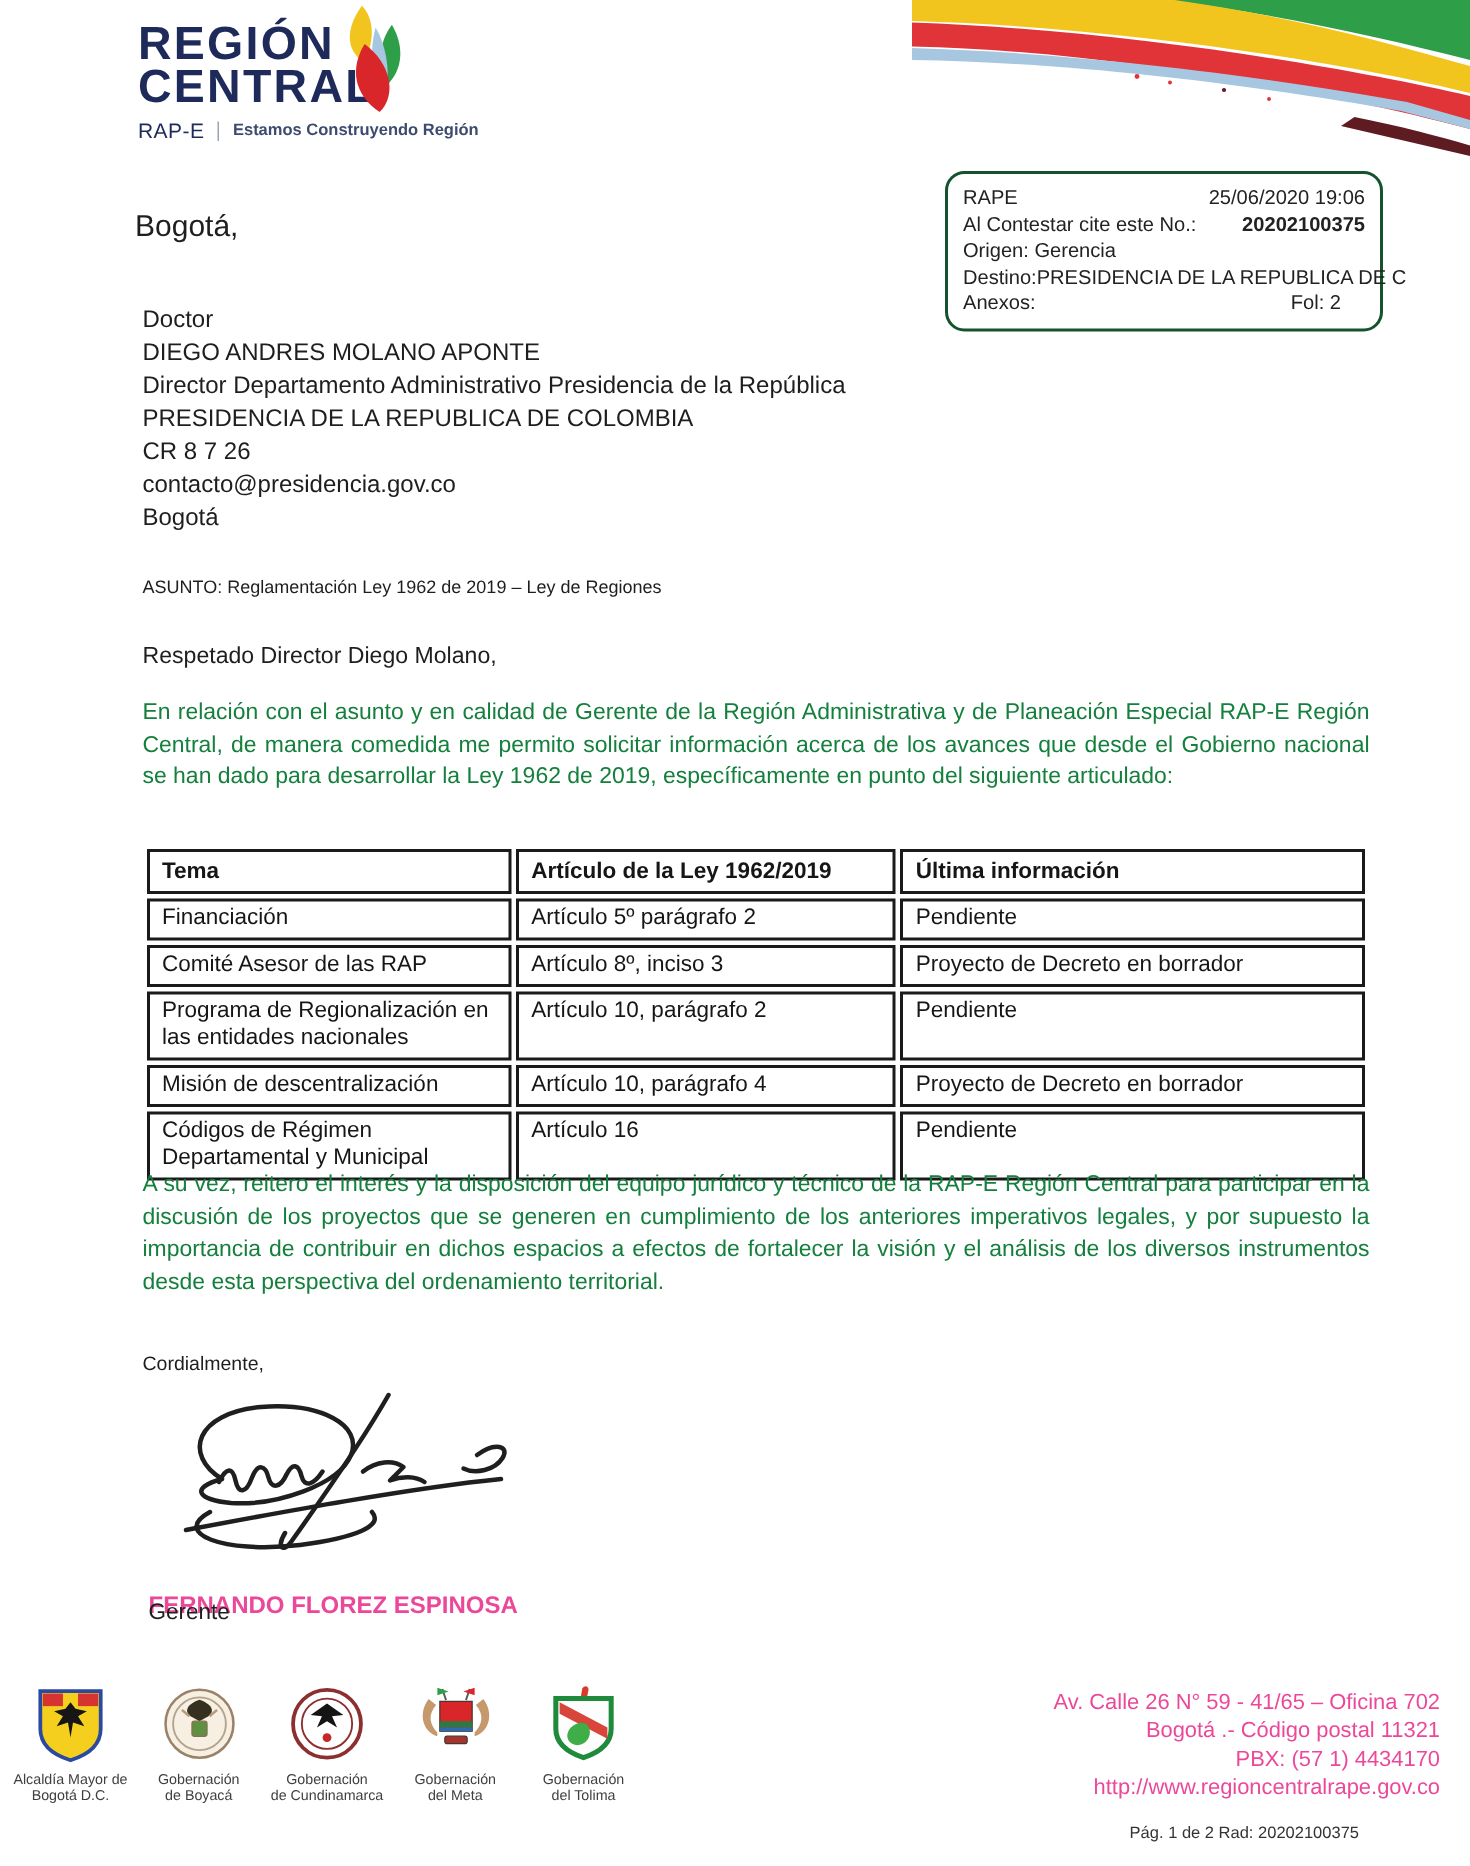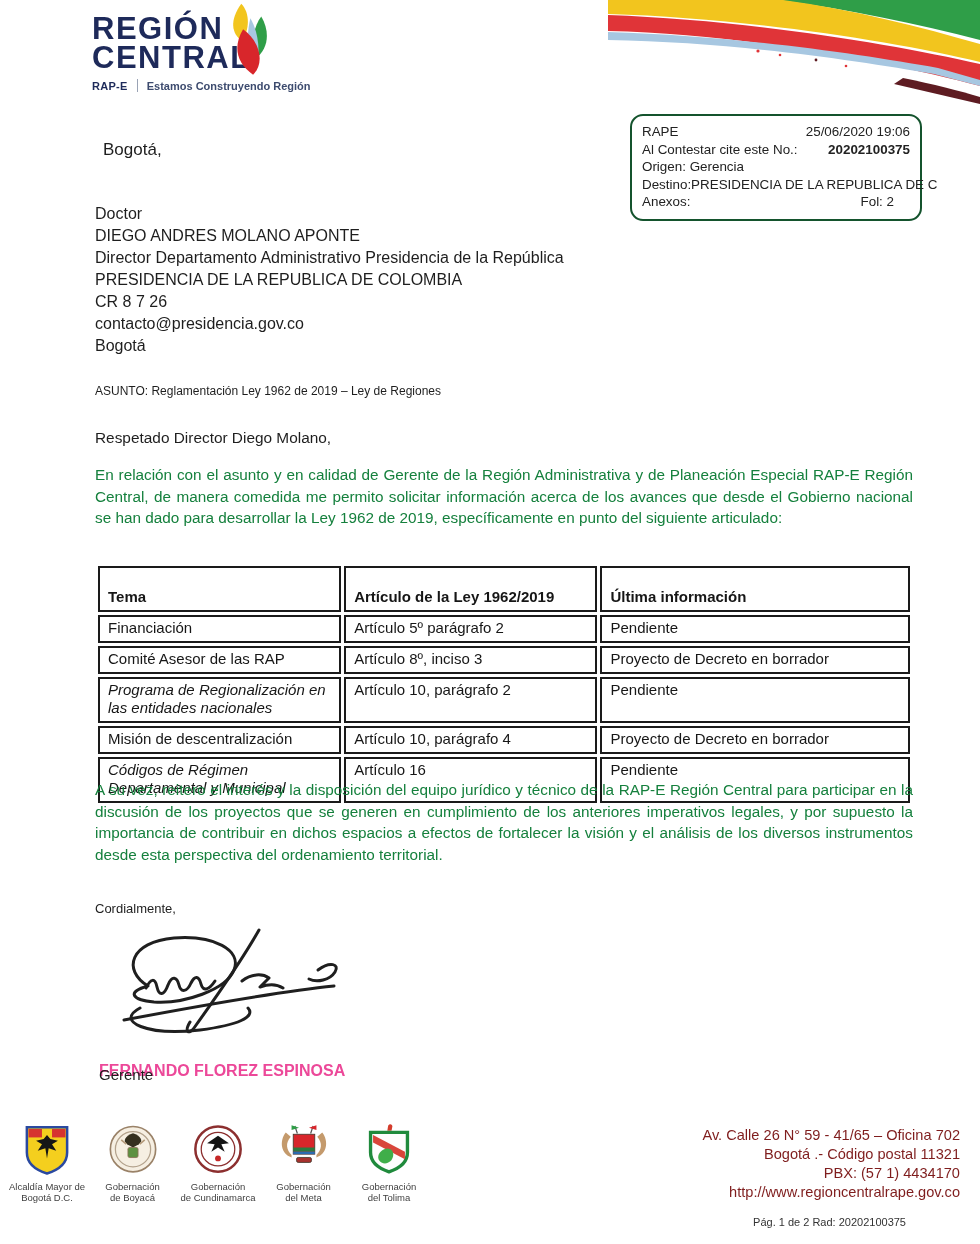--- a/index.html
+++ b/index.html
@@ -6,68 +6,68 @@
   body {
     width:980px; height:1244px; position:relative; background:#ffffff;
     font-family:"Liberation Sans", sans-serif; color:#1e1e1e; overflow:hidden;
   }
   .abs { position:absolute; }
 
   
   #logo { left:92px; top:14px; }
   .logo-title { font-size:31px; font-weight:800; color:#1e2a5a; letter-spacing:1.5px; line-height:29px; }
   #logo-tagline { margin-top:7px; display:flex; align-items:center; gap:9px; }
-  #logo-rap-e { font-size:11px; font-weight:bold; color:#1e2a5a; letter-spacing:.3px; }
+  #logo-rap-e { font-size:14px; font-weight:normal; color:#1e2a5a; letter-spacing:.3px; }
   .logo-divider { width:1px; height:13px; background:#9aa3b5; }
   #logo-tagline-text { font-size:11px; color:#3d4b6e;font-weight:bold; }
   #logo-swoosh { left:212px; top:2px; }
   #brush-stripes { right:0; top:0; }
 
   
   #stamp {
     left:630px; top:114px; width:268px; border:2px solid #14532d; border-radius:13px;
     padding:7px 10px 8px; font-size:13.4px; line-height:17.6px; color:#222; background:transparent;
   }
   .stamp-row { display:flex; justify-content:space-between; }
   #stamp-number { font-weight:bold; }
   #stamp-destino { white-space:nowrap;text-align:center; }
   #stamp-fol { margin-right:16px; }
 
   
-  #city-line   { left:103px; top:140px; font-size:17px;text-align:right; }
+  #city-line   { left:90px; top:140px; font-size:20px;text-align:right; }
   #recipient   { left:95px; top:203px; font-size:16px; line-height:22px; }
   #subject     { left:95px; top:384px; font-size:12px; }
   #salutation  { left:95px; top:429px; font-size:15.4px; }
   .para { left:95px; width:818px; text-align:justify; font-size:15.3px; line-height:21.6px; color:#15803d; }
   #para1 { top:464px; }
   #para2 { top:779px; }
   #closing { left:95px; top:901px; font-size:13px; }
 
   
   #articles-table { left:95px; top:563px; width:818px; border-collapse:separate; border-spacing:3px; }
   #articles-table th, #articles-table td {
     border:2px solid #1a1a1a; vertical-align:top; padding:2px 8px 4px;
     font-size:15px; line-height:18px; text-align:left; color:#161616;
   }
-  #articles-table th { font-weight:bold; padding-top:20px; }
+  #articles-table th { font-weight:bold; padding-top:4px; }
   tr.pad-tall td { padding-bottom:16px; }
   tr.pad-mid  td { padding-bottom:10px; }
-  td.j { text-align:justify;font-style:italic; }
+  td.j { text-align:justify; }
 
   
   #signature { left:96px; top:926px; }
   #signer-name  { left:99px; top:1045px; font-weight:bold; font-size:16px; color:#ec4899;margin-top:17px; }
   #signer-title { left:99px; top:1066px; font-size:15px; }
 
   
   #footer-logos { left:6px; top:1124px; width:424px; display:flex; justify-content:space-between; }
   .logo-item { width:82px; text-align:center; }
   .crest { display:block; margin:0 auto; }
   .logo-label { font-size:9.5px; line-height:11px; color:#3f3f3f; margin-top:5px; }
-  #footer-address { right:20px; top:1126px; text-align:right; font-size:14.6px; line-height:19px; color:#7f1d1d; }
+  #footer-address { right:20px; top:1126px; text-align:right; font-size:14.6px; line-height:19px; color:#ec4899; }
   #page-line { right:74px; top:1216px; font-size:11px; color:#333; }
 </style>
 </head>
 <body>
 
 <svg id="brush-stripes" class="abs" width="372" height="104" viewBox="0 0 372 104">
   <path d="M170,0 L372,0 L372,40 C310,24 240,9 170,0 Z" fill="#2f9e48"></path>
   <path d="M0,0 L175,0 C248,10 312,27 372,44 L372,62 C290,42 140,18 0,14 Z" fill="#f2c51e"></path>
   <path d="M0,15 C140,20 285,44 372,64 L372,86 C280,62 135,34 0,31 Z" fill="#e03438"></path>
   <path d="M0,32 C130,36 250,54 330,68 L372,80 L372,86 L326,74 C246,60 124,42 0,40 Z" fill="#a7c7e1"></path>

